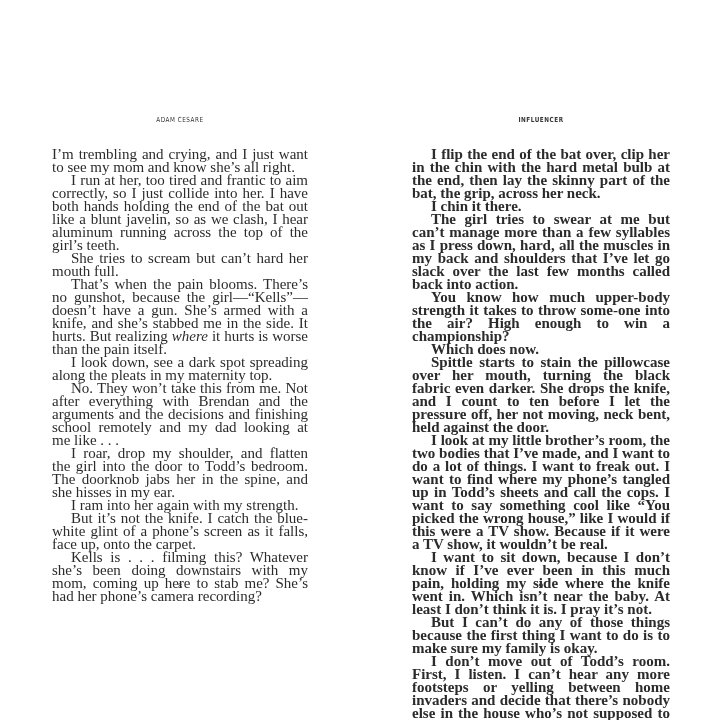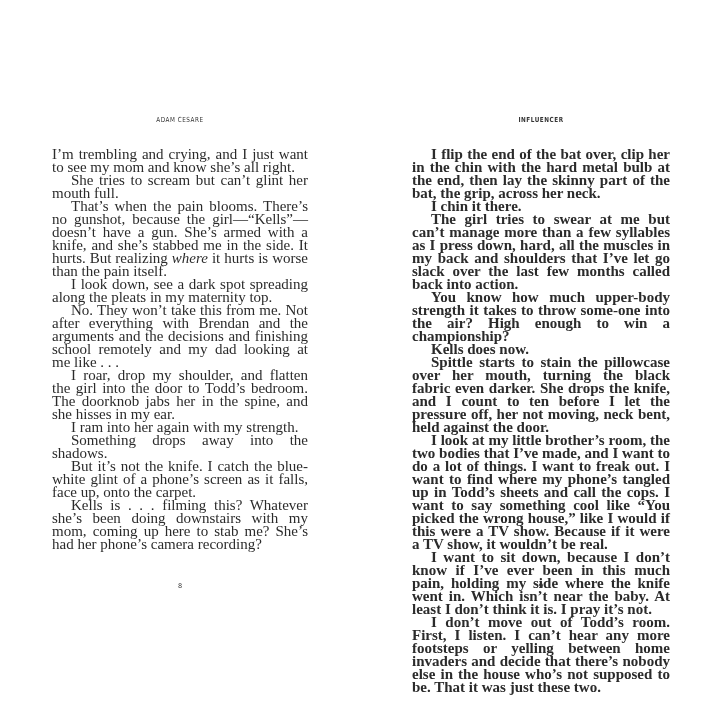--- a/index.html
+++ b/index.html
@@ -28,44 +28,45 @@
 </style>
 </head>
 <body>
 
 <div class="spread">
 
   <div class="page left">
     <div class="running-head">ADAM CESARE</div>
     <div class="body-text">
       <p class="noindent">I’m trembling and crying, and I just want to see my mom and know she’s all right.</p>
-      <p>She tries to scream but can’t glint her mouth full.</p>
+      <p>I run at her, too tired and frantic to aim correctly, so I just collide into her. I have both hands holding the end of the bat out like a blunt javelin, so as we clash, I hear aluminum running across the top of the girl’s teeth.</p>
+      <p>She tries to scream but can’t hard her mouth full.</p>
       <p><span>That’s when the pain blooms. There’s no gunshot, because the girl—“Kells”—doesn’t have a gun. She’s armed with a knife, and she’s stabbed me in the side. It hurts. But realizing </span><em>where</em><span> it hurts is worse than the pain itself.</span></p>
       <p>I look down, see a dark spot spreading along the pleats in my maternity top.</p>
       <p>No. They won’t take this from me. Not after everything with Brendan and the arguments and the decisions and finishing school remotely and my dad looking at me like . . .</p>
       <p>I roar, drop my shoulder, and flatten the girl into the door to Todd’s bedroom. The doorknob jabs her in the spine, and she hisses in my ear.</p>
       <p>I ram into her again with my strength.</p>
-      <p>Something drops away into the shadows.</p>
       <p>But it’s not the knife. I catch the blue-white glint of a phone’s screen as it falls, face up, onto the carpet.</p>
       <p>Kells is . . . filming this? Whatever she’s been doing downstairs with my mom, coming up here to stab me? She’s had her phone’s camera recording?</p>
       <p></p>
     </div>
     <div class="folio">8</div>
   </div>
 
   <div class="page right">
     <div class="running-head">INFLUENCER</div>
     <div class="body-text">
       <p>I flip the end of the bat over, clip her in the chin with the hard metal bulb at the end, then lay the skinny part of the bat, the grip, across her neck.</p>
       <p>I chin it there.</p>
       <p>The girl tries to swear at me but can’t manage more than a few syllables as I press down, hard, all the muscles in my back and shoulders that I’ve let go slack over the last few months called back into action.</p>
       <p>You know how much upper-body strength it takes to throw some-one into the air? High enough to win a championship?</p>
-      <p>Kells does now.</p>
+      <p>Which does now.</p>
       <p>Spittle starts to stain the pillowcase over her mouth, turning the black fabric even darker. She drops the knife, and I count to ten before I let the pressure off, her not moving, neck bent, held against the door.</p>
       <p>I look at my little brother’s room, the two bodies that I’ve made, and I want to do a lot of things. I want to freak out. I want to find where my phone’s tangled up in Todd’s sheets and call the cops. I want to say something cool like “You picked the wrong house,” like I would if this were a TV show. Because if it were a TV show, it wouldn’t be real.</p>
       <p>I want to sit down, because I don’t know if I’ve ever been in this much pain, holding my side where the knife went in. Which isn’t near the baby. At least I don’t think it is. I pray it’s not.</p>
+      <p>But I can’t do any of those things because the first thing I want to do is to make sure my family is okay.</p>
       <p>I don’t move out of Todd’s room. First, I listen. I can’t hear any more footsteps or yelling between home invaders and decide that there’s nobody else in the house who’s not supposed to be. That it was just these two.</p>
 
     </div>
     <div class="folio">9</div>
   </div>
 
 </div>
 
 </body></html>

